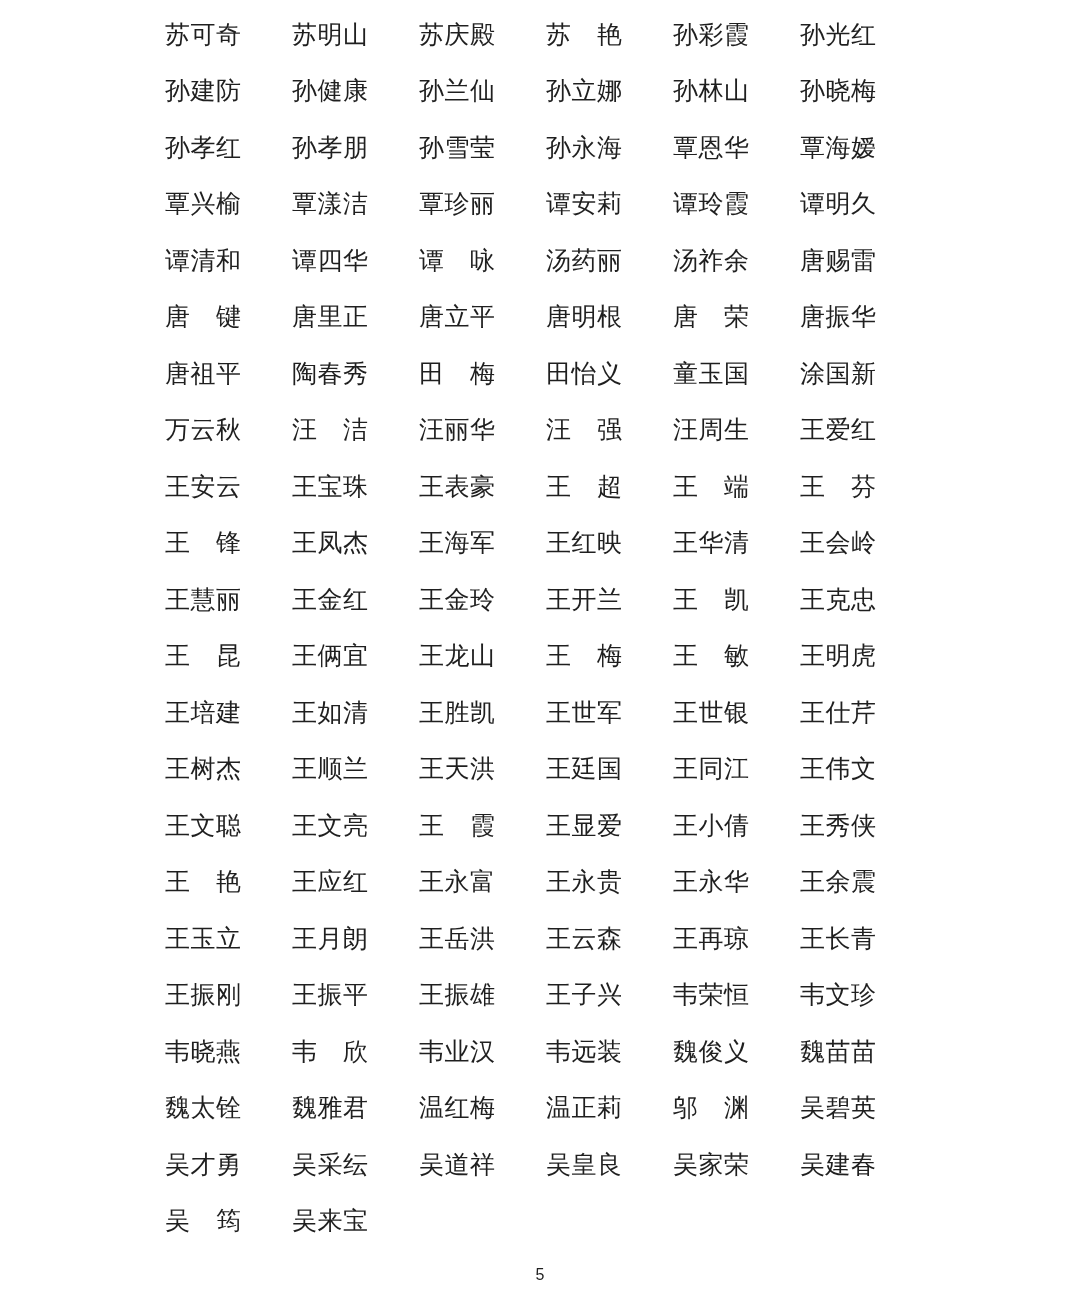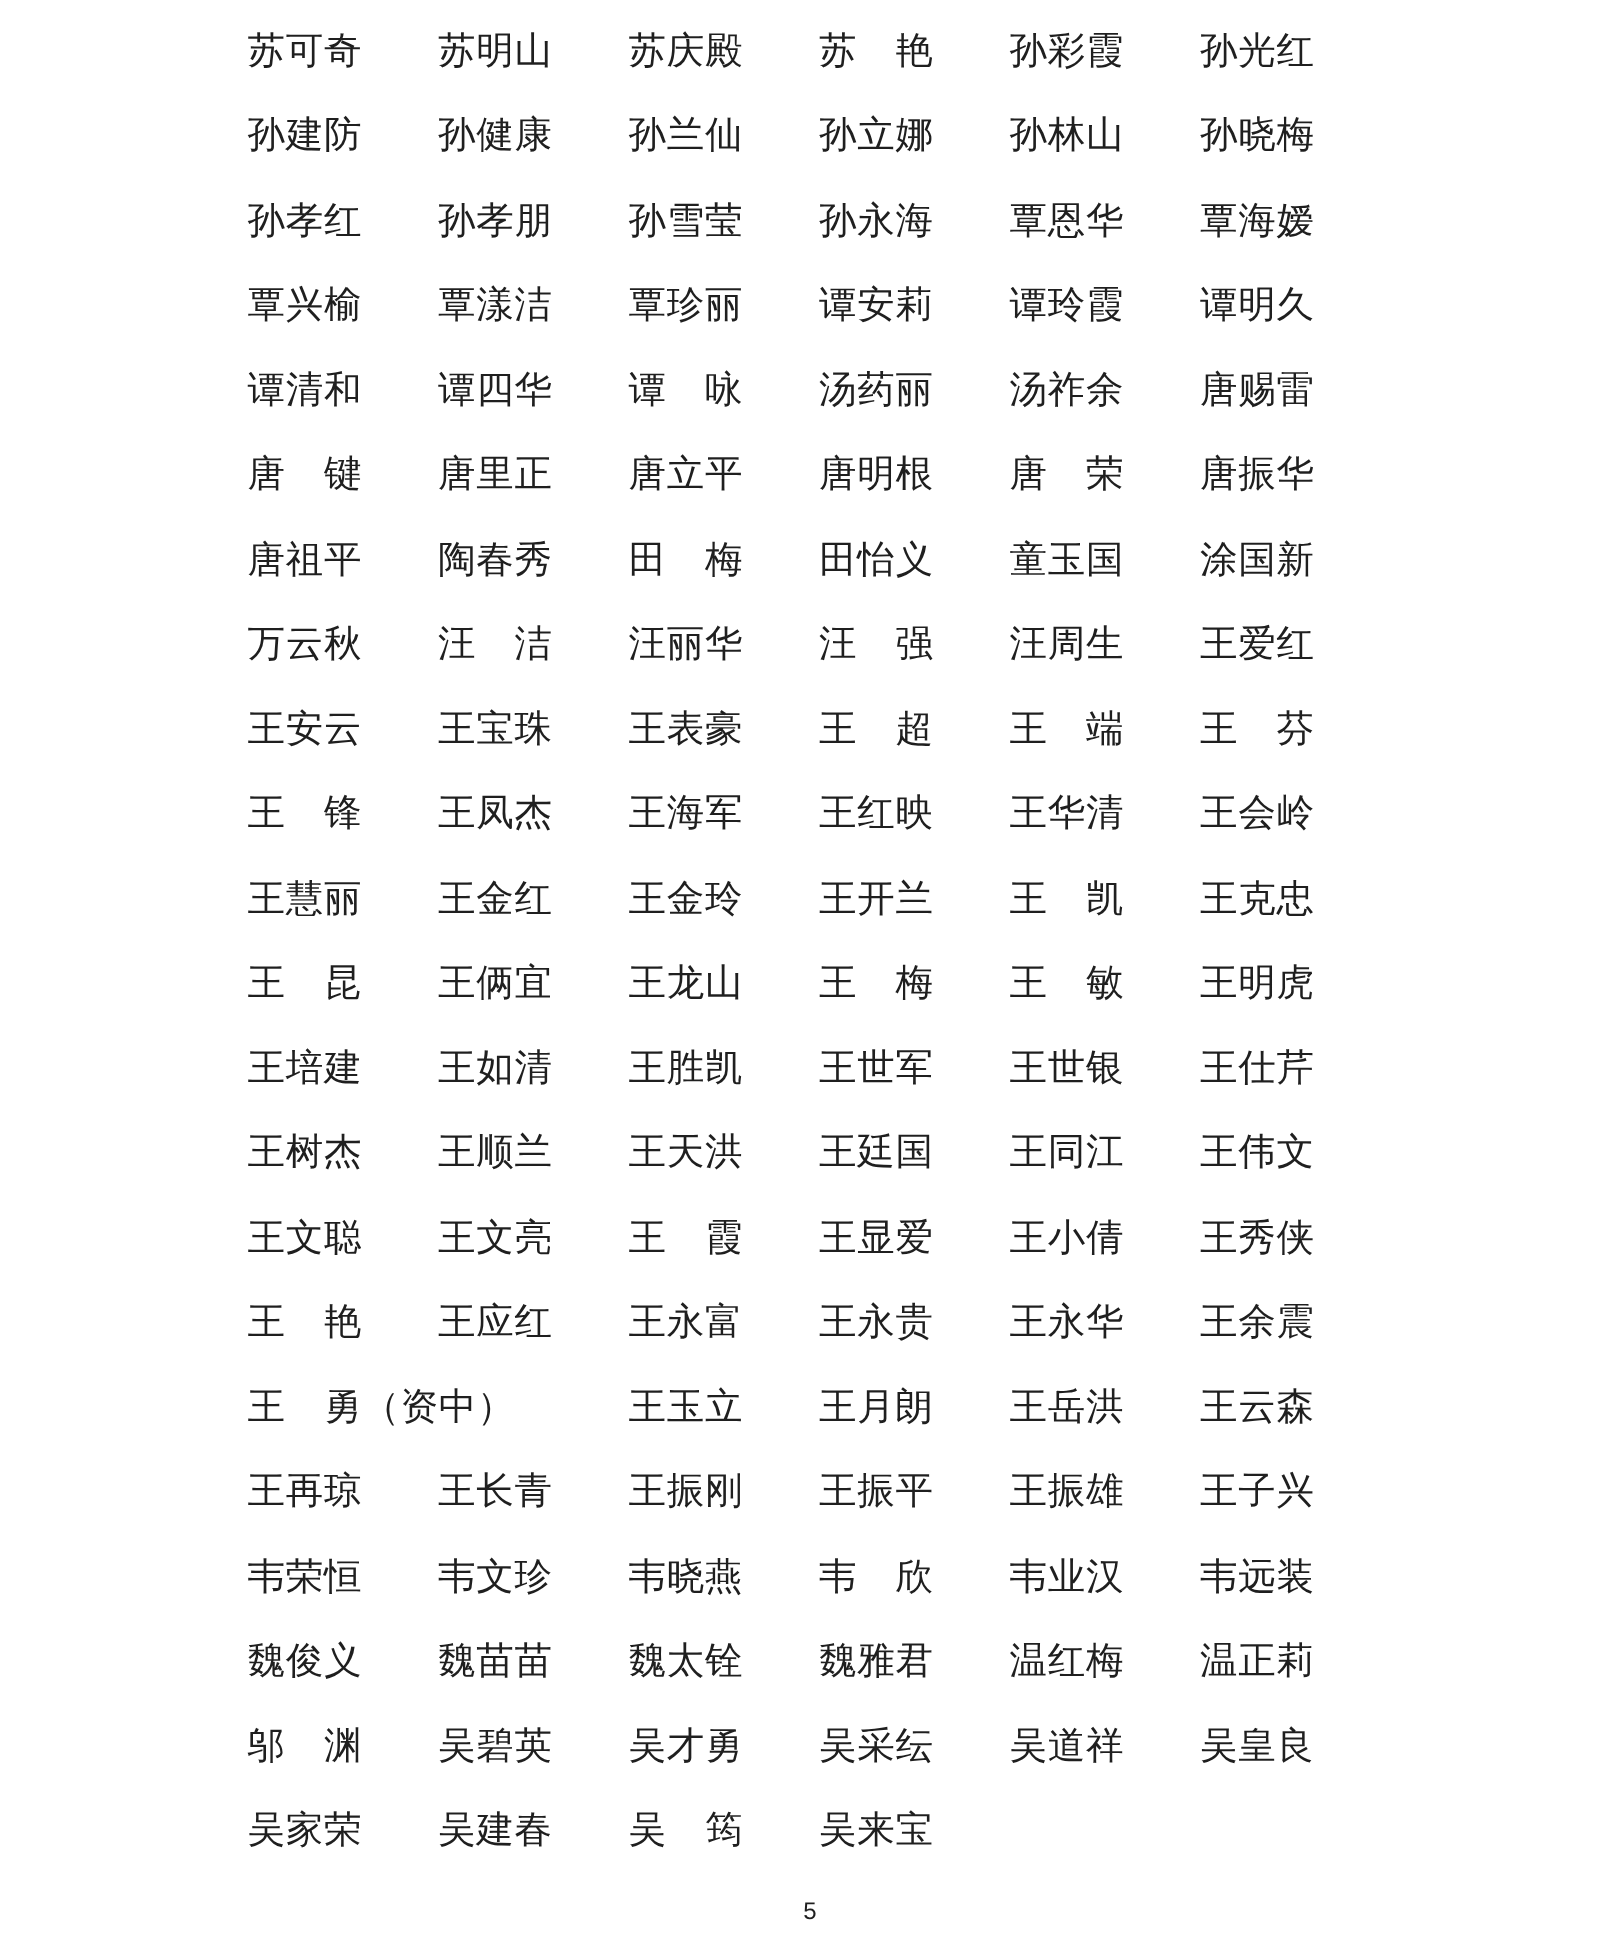--- a/index.html
+++ b/index.html
@@ -145,21 +145,20 @@
       <div class="cell">王　霞</div>
       <div class="cell">王显爱</div>
       <div class="cell">王小倩</div>
       <div class="cell">王秀侠</div>
       <div class="cell">王　艳</div>
       <div class="cell">王应红</div>
       <div class="cell">王永富</div>
       <div class="cell">王永贵</div>
       <div class="cell">王永华</div>
       <div class="cell">王余震</div>
-      <div class="cell span2">王　勇（资中）</div>
       <div class="cell">王玉立</div>
       <div class="cell">王月朗</div>
       <div class="cell">王岳洪</div>
       <div class="cell">王云森</div>
       <div class="cell">王再琼</div>
       <div class="cell">王长青</div>
       <div class="cell">王振刚</div>
       <div class="cell">王振平</div>
       <div class="cell">王振雄</div>
       <div class="cell">王子兴</div>

